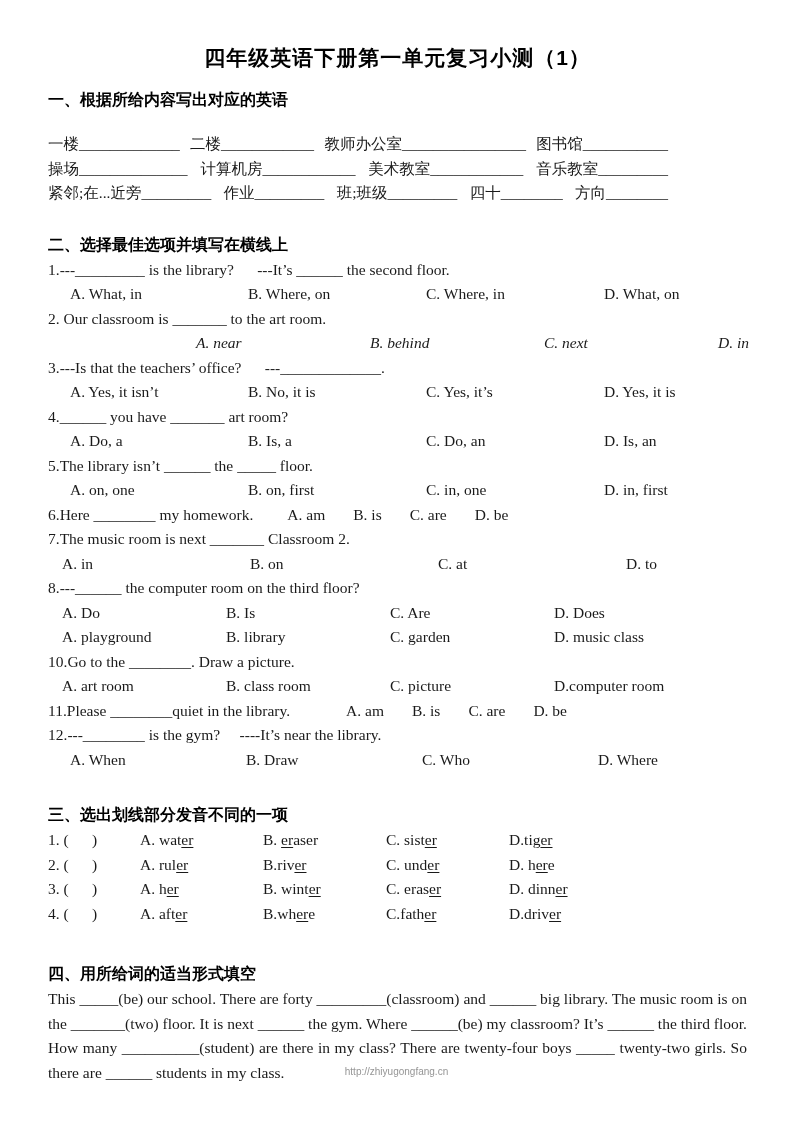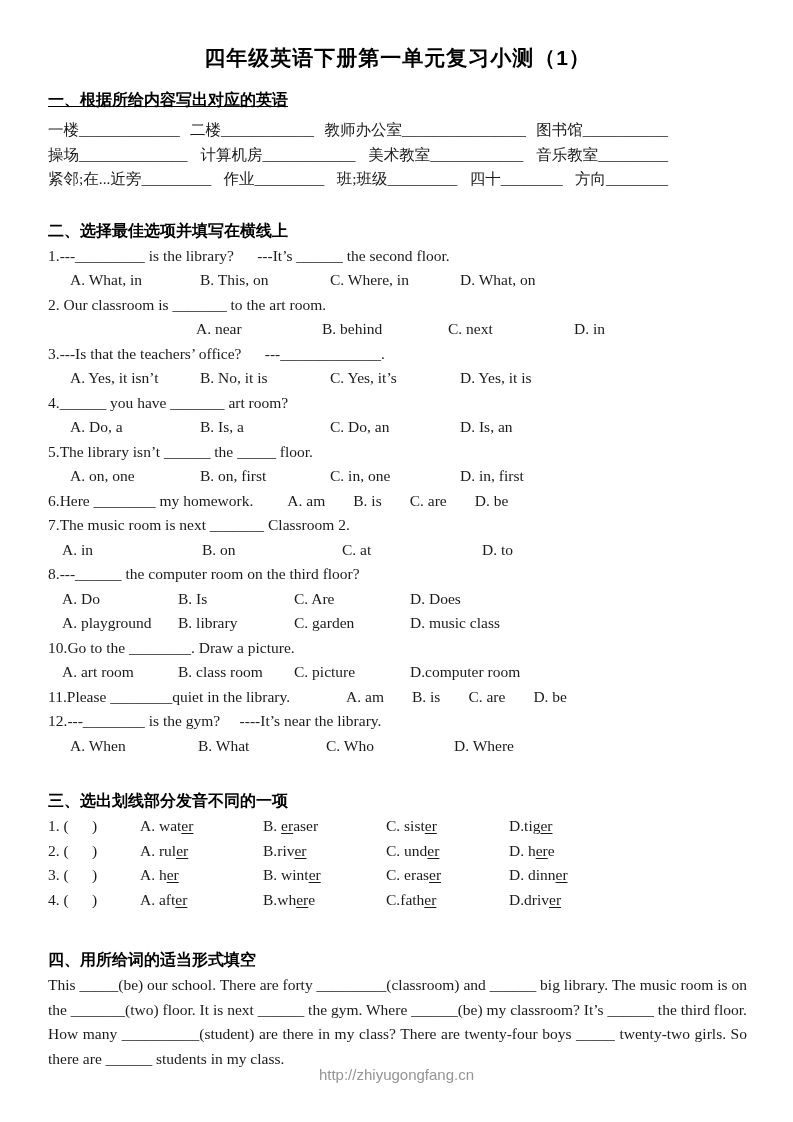--- a/index.html
+++ b/index.html
@@ -46,23 +46,24 @@
     width: 620px;
     line-height: 24.5px;
     white-space: pre;
   }
   
   .opts {
     display: flex;
     padding-left: 22px;
     line-height: 24.5px;
     white-space: pre;
+    gap: 48px;
   }
   .opts > span { flex: 0 0 130px; }
-  .opts.q2 { padding-left: 148px; }
+  .opts.q2 { padding-left: 148px; font-style: italic; }
   .opts.q2 > span { flex-basis: 126px; }
   .opts.q7 { padding-left: 14px; }
   .opts.q7 > span { flex-basis: 140px; }
   .opts.qn { padding-left: 14px; }
   .opts.qn > span { flex-basis: 116px; }
   .opts.q12 > span { flex-basis: 128px; }
   
   .inline-opt { margin-left: 28px; }
   .inline-opt.first { margin-left: 34px; }
   .inline-opt.wide { margin-left: 56px; }
@@ -78,30 +79,30 @@
   .u { text-decoration: underline; text-underline-offset: 2px; }
   
   .cloze {
     line-height: 24.5px;
     text-align: justify;
     white-space: normal;
   }
   .sec2 { margin-top: 27px; }
   .sec3 { margin-top: 31px; }
   .sec4 { margin-top: 36px; }
-  .sec1 .heading { margin-bottom: 6px; text-decoration: underline; }
+  .sec1 .heading { margin-bottom: 20px; }
   .sec2 .heading, .sec3 .heading, .sec4 .heading { margin-bottom: 1px; }
   .footer {
     position: absolute;
     left: 0;
     right: 0;
     top: 1066px;
     text-align: center;
     font-family: "Liberation Sans", sans-serif;
-    font-size: 15px;
+    font-size: 10px;
     color: #959595;
   }
 </style>
 </head>
 <body>
 
 <div class="page">
 
   <h1 class="title">四年级英语下册第一单元复习小测（1）</h1>
 
@@ -127,21 +128,21 @@
       <span>方向________</span>
     </div>
   </div>
 
   <div class="sec2">
     <div class="heading">二、选择最佳选项并填写在横线上</div>
 
     <div class="line">1.---_________ is the library?      ---It’s ______ the second floor.</div>
     <div class="opts">
       <span>A. What, in</span>
-      <span>B. This, on</span>
+      <span>B. Where, on</span>
       <span>C. Where, in</span>
       <span>D. What, on</span>
     </div>
 
     <div class="line">2. Our classroom is _______ to the art room.</div>
     <div class="opts q2">
       <span>A. near</span>
       <span>B. behind</span>
       <span>C. next</span>
       <span>D. in</span>
@@ -202,21 +203,21 @@
       <span>B. class room</span>
       <span>C. picture</span>
       <span>D.computer room</span>
     </div>
 
     <div class="line"><span>11.Please ________quiet in the library.</span><span class="inline-opt wide">A. am</span><span class="inline-opt">B. is</span><span class="inline-opt">C. are</span><span class="inline-opt">D. be</span></div>
 
     <div class="line">12.---________ is the gym?     ----It’s near the library.</div>
     <div class="opts q12">
       <span>A. When</span>
-      <span>B. What</span>
+      <span>B. Draw</span>
       <span>C. Who</span>
       <span>D. Where</span>
     </div>
   </div>
 
   <div class="sec3">
     <div class="heading">三、选出划线部分发音不同的一项</div>
 
     <div class="s3row">
       <span class="s3num">1. (      )</span>

